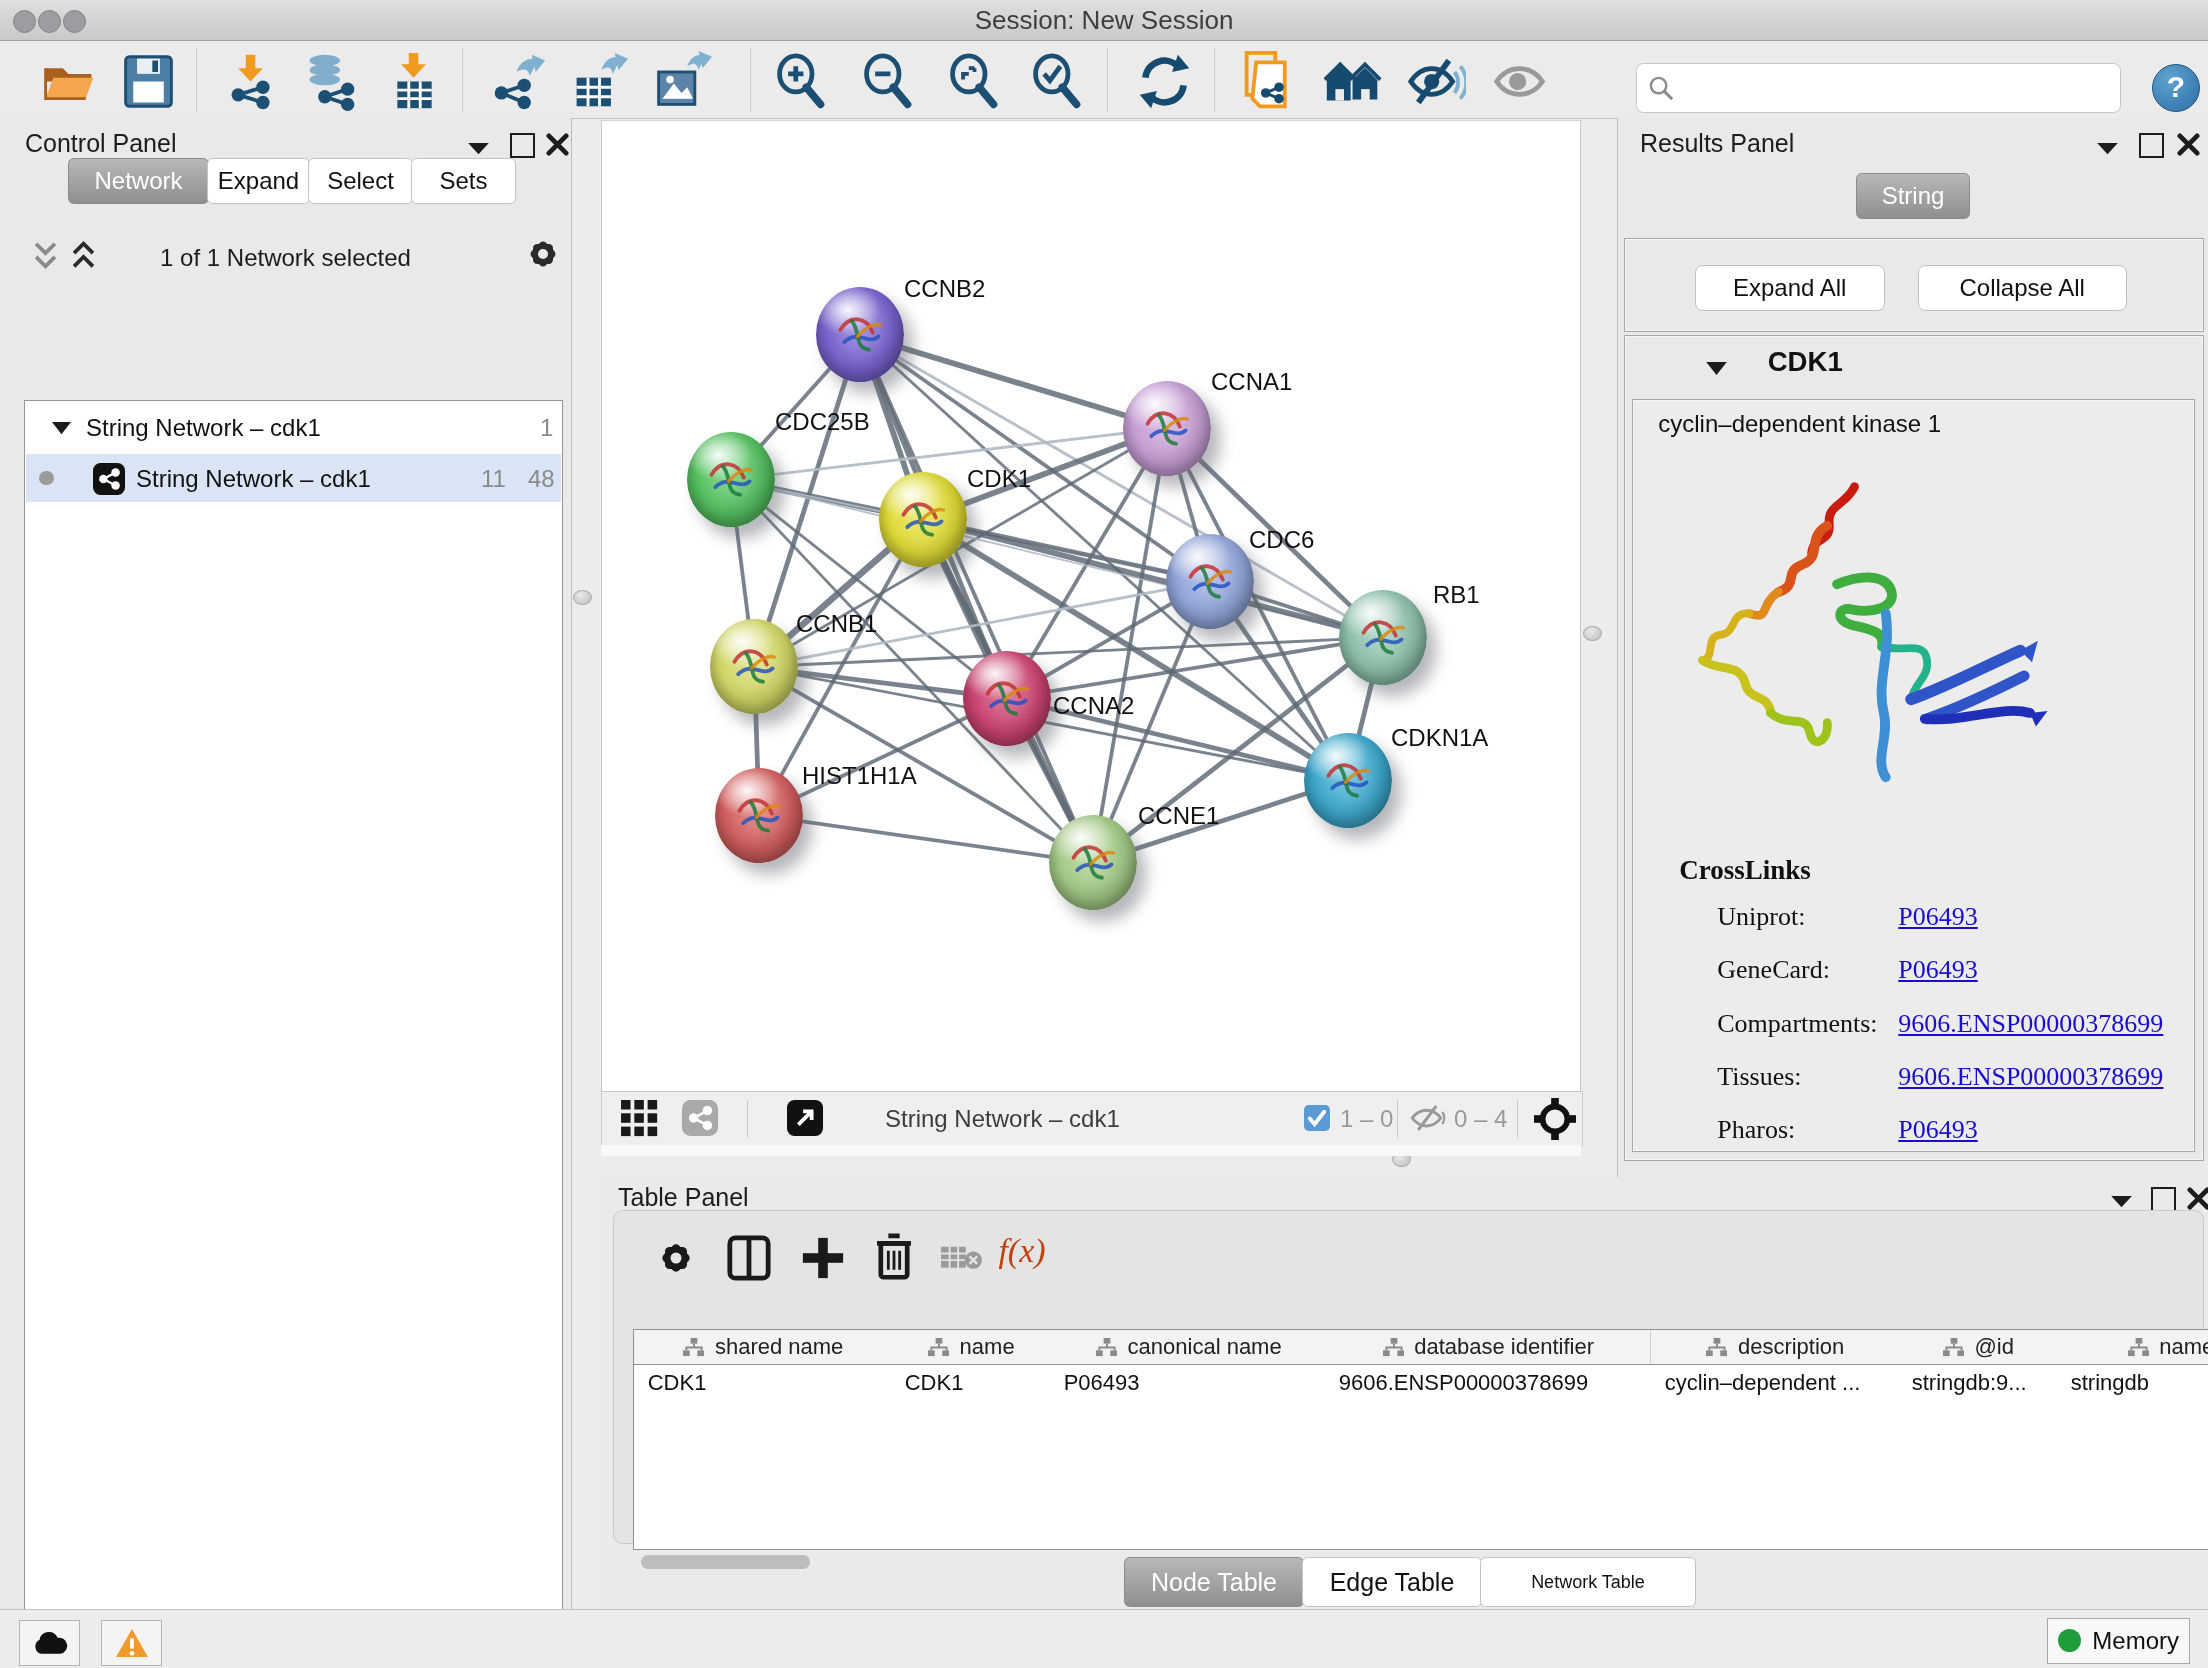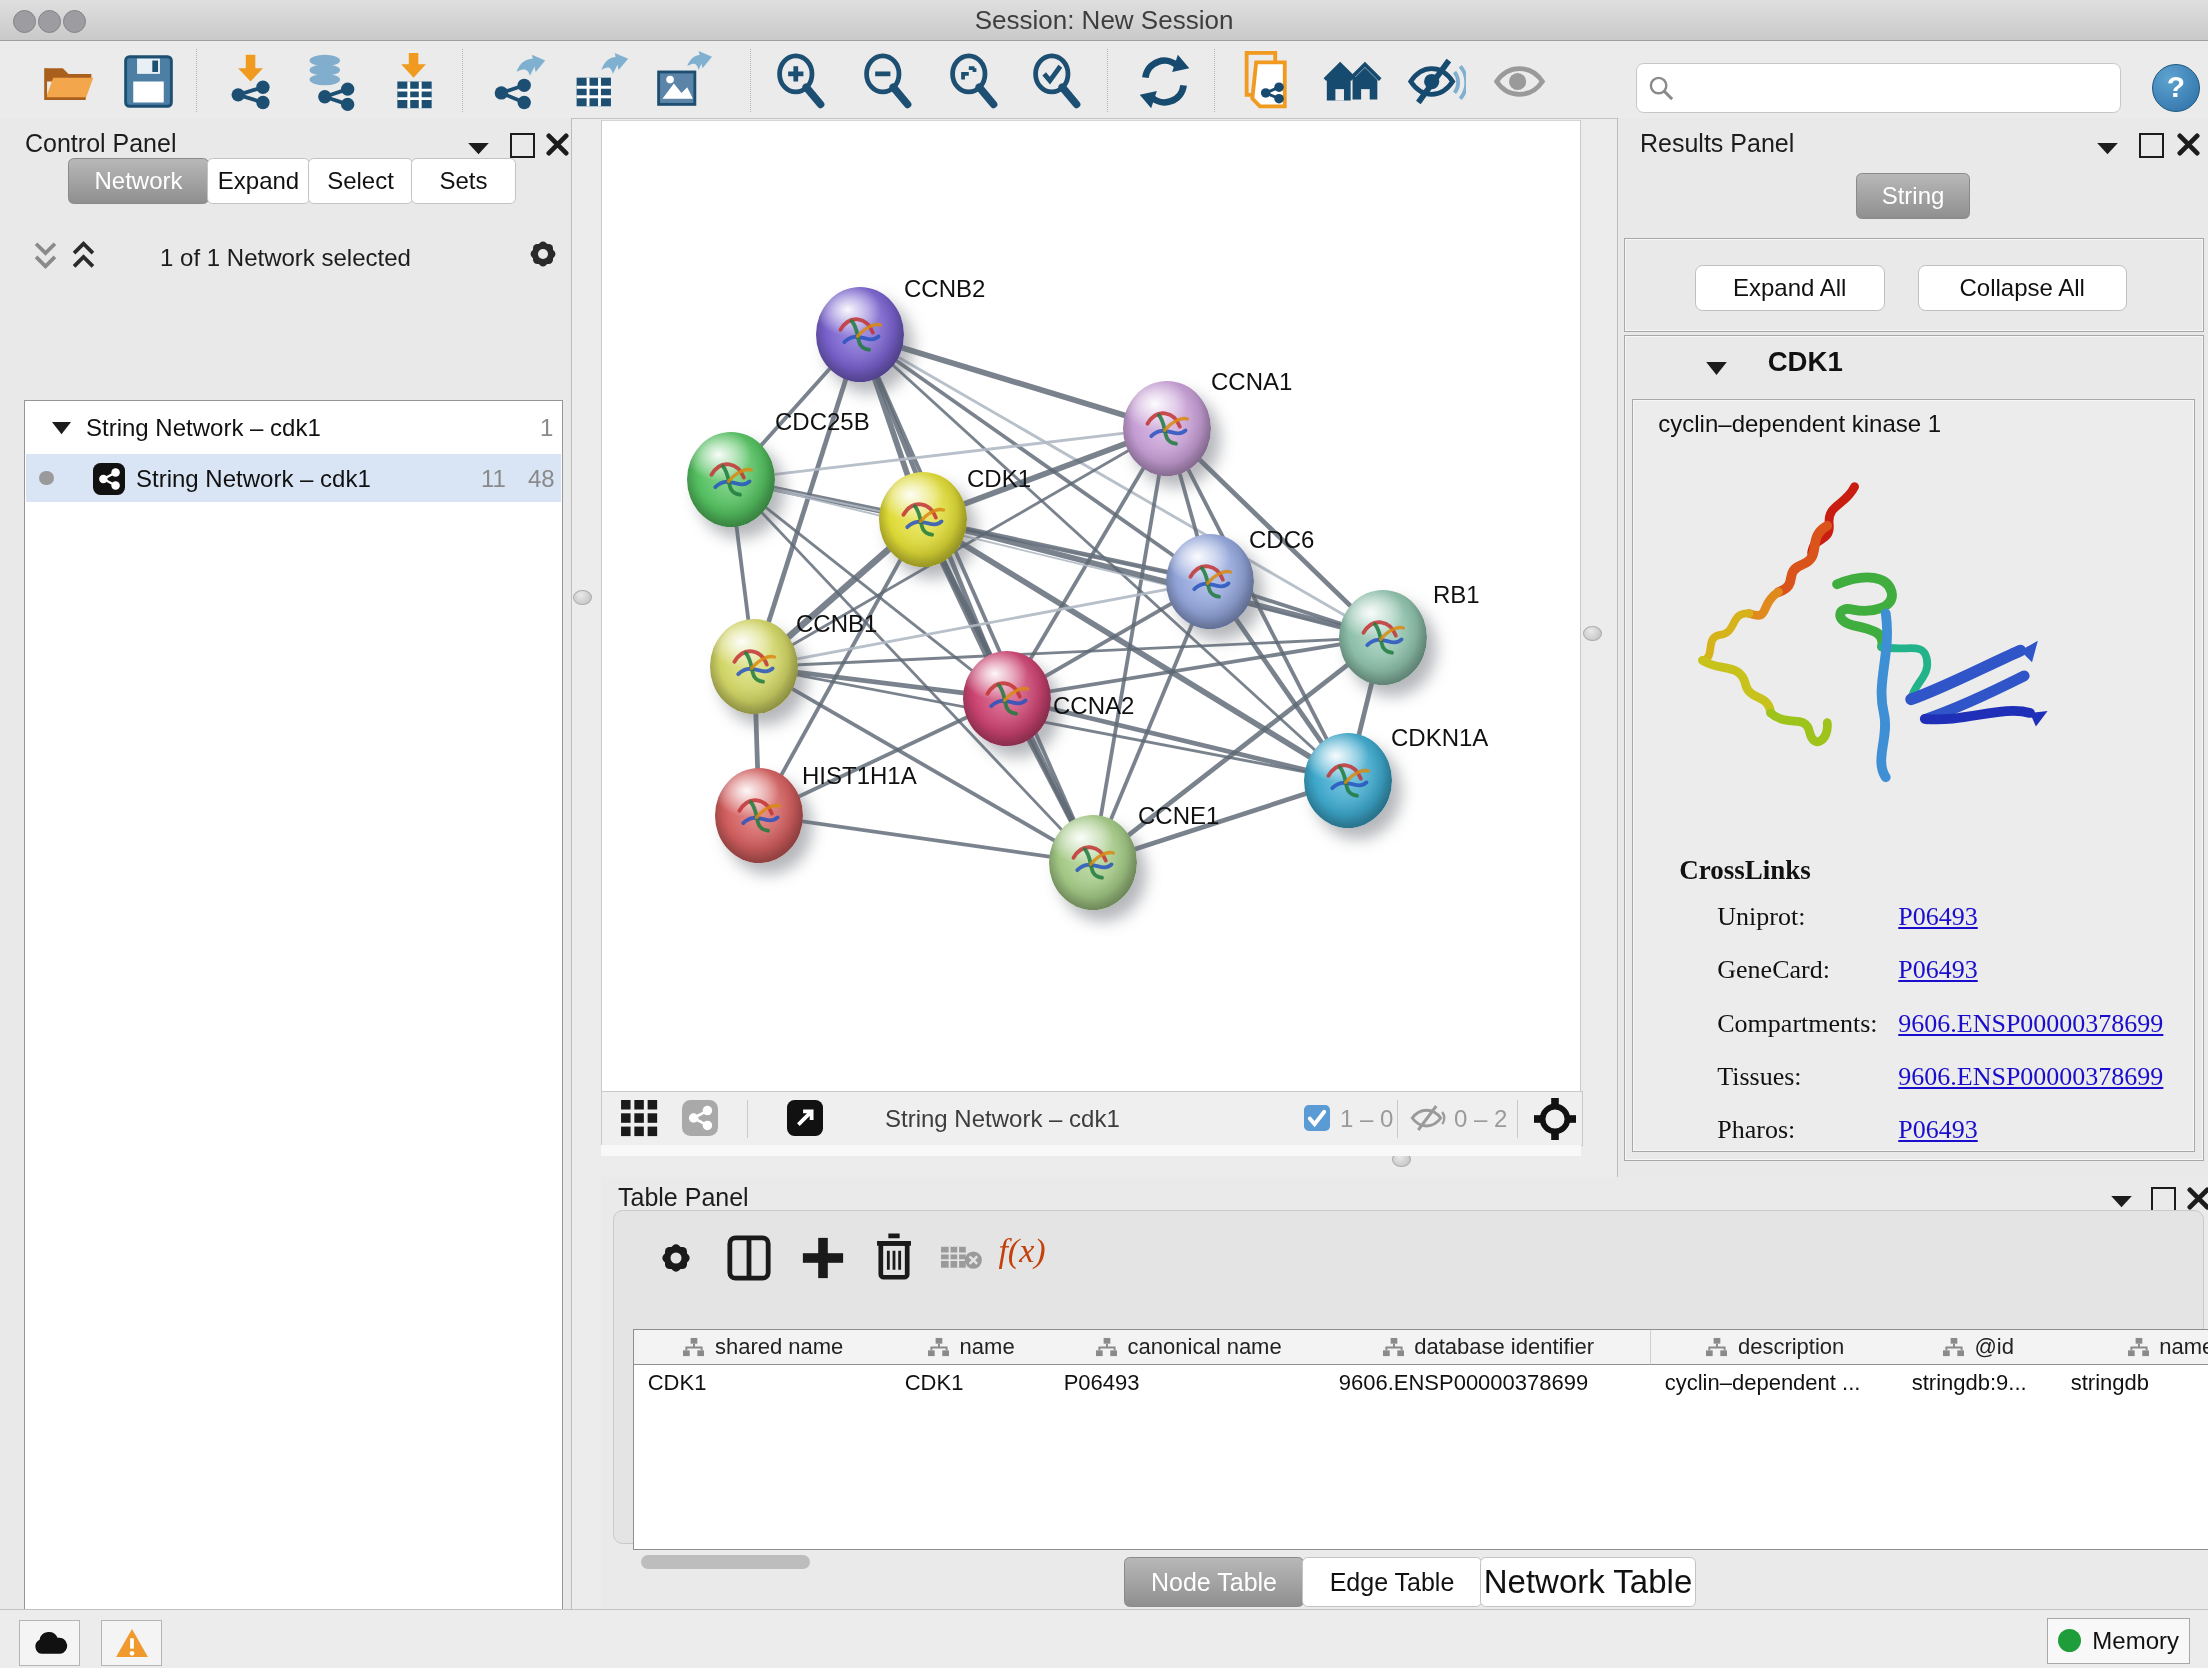--- a/index.html
+++ b/index.html
@@ -509,21 +509,21 @@
       <rect width="27" height="27" rx="5" fill="#5b9bd5"></rect>
       <path d="M6 14 11 20 21 7" fill="none" stroke="#fff" stroke-width="4" stroke-linecap="round"></path>
     </svg>
   <div class="abs" style="left:738px;top:13.3px;font-size:24px;color:#9a9a9a">1 – 0</div>
   <div class="foot-sep" style="left:795px"></div>
   <svg class="abs" style="left:807px;top:11.4px" width="38" height="30" viewBox="0 0 50 40">
       <path d="M4 20 C14 6 32 6 42 20 C32 34 14 34 4 20z" fill="none" stroke="#9a9a9a" stroke-width="4"></path>
       <path d="M36 4 12 36" stroke="#9a9a9a" stroke-width="4"></path>
       <path d="M44 12 A14 14 0 0 1 44 28" fill="none" stroke="#9a9a9a" stroke-width="3"></path>
     </svg>
-  <div class="abs" style="left:852px;top:13.3px;font-size:24px;color:#9a9a9a">0 – 2</div>
+  <div class="abs" style="left:852px;top:13.3px;font-size:24px;color:#9a9a9a">0 – 4</div>
   <div class="foot-sep" style="left:915px"></div>
   <svg class="abs" style="left:932px;top:5.7px" width="42" height="42" viewBox="0 0 44 44">
       <circle cx="22" cy="22" r="13" fill="none" stroke="#111" stroke-width="6"></circle>
       <rect x="18" y="0" width="8" height="9" fill="#111"></rect>
       <rect x="18" y="35" width="8" height="9" fill="#111"></rect>
       <rect x="0" y="18" width="9" height="8" fill="#111"></rect>
       <rect x="35" y="18" width="9" height="8" fill="#111"></rect>
     </svg>
 </div>
 <div id="footer-strip" class="abs"></div>
@@ -689,21 +689,21 @@
         <div class="td-cell" style="left: 691px; width: 325px;">9606.ENSP00000378699</div>
         <div class="td-cell" style="left: 1017px; width: 247px;">cyclin–dependent ...</div>
         <div class="td-cell" style="left: 1264px; width: 159px;">stringdb:9...</div>
         <div class="td-cell" style="left: 1423px; width: 285px;">stringdb</div>
       </div>
     <div id="h-scroll-thumb"></div>
   </div>
   <div id="bottom-tabs">
       <div class="bt-tab tab selected" style="left: 523px; width: 178px; font-size: 25px;">Node Table</div>
       <div class="bt-tab tab" style="left: 701px; width: 178px; font-size: 25px;">Edge Table</div>
-      <div class="bt-tab tab" style="left: 879px; width: 214px; font-size: 33px; text-align: right;">Network Table</div>
+      <div class="bt-tab tab" style="left: 879px; width: 214px; font-size: 18px; text-align: right;">Network Table</div>
     </div>
 </div>
 
 <div id="status-bar" class="abs">
   <div class="sb-btn abs" style="left:19px">
     <svg width="36" height="27" viewBox="0 0 38 28">
         <path d="M10 26 a8 8 0 0 1 -2 -15 a10 10 0 0 1 19 -2 a7 7 0 0 1 3 17z" fill="#111"></path>
       </svg>
   </div>
   <div class="sb-btn abs" style="left:101px">

